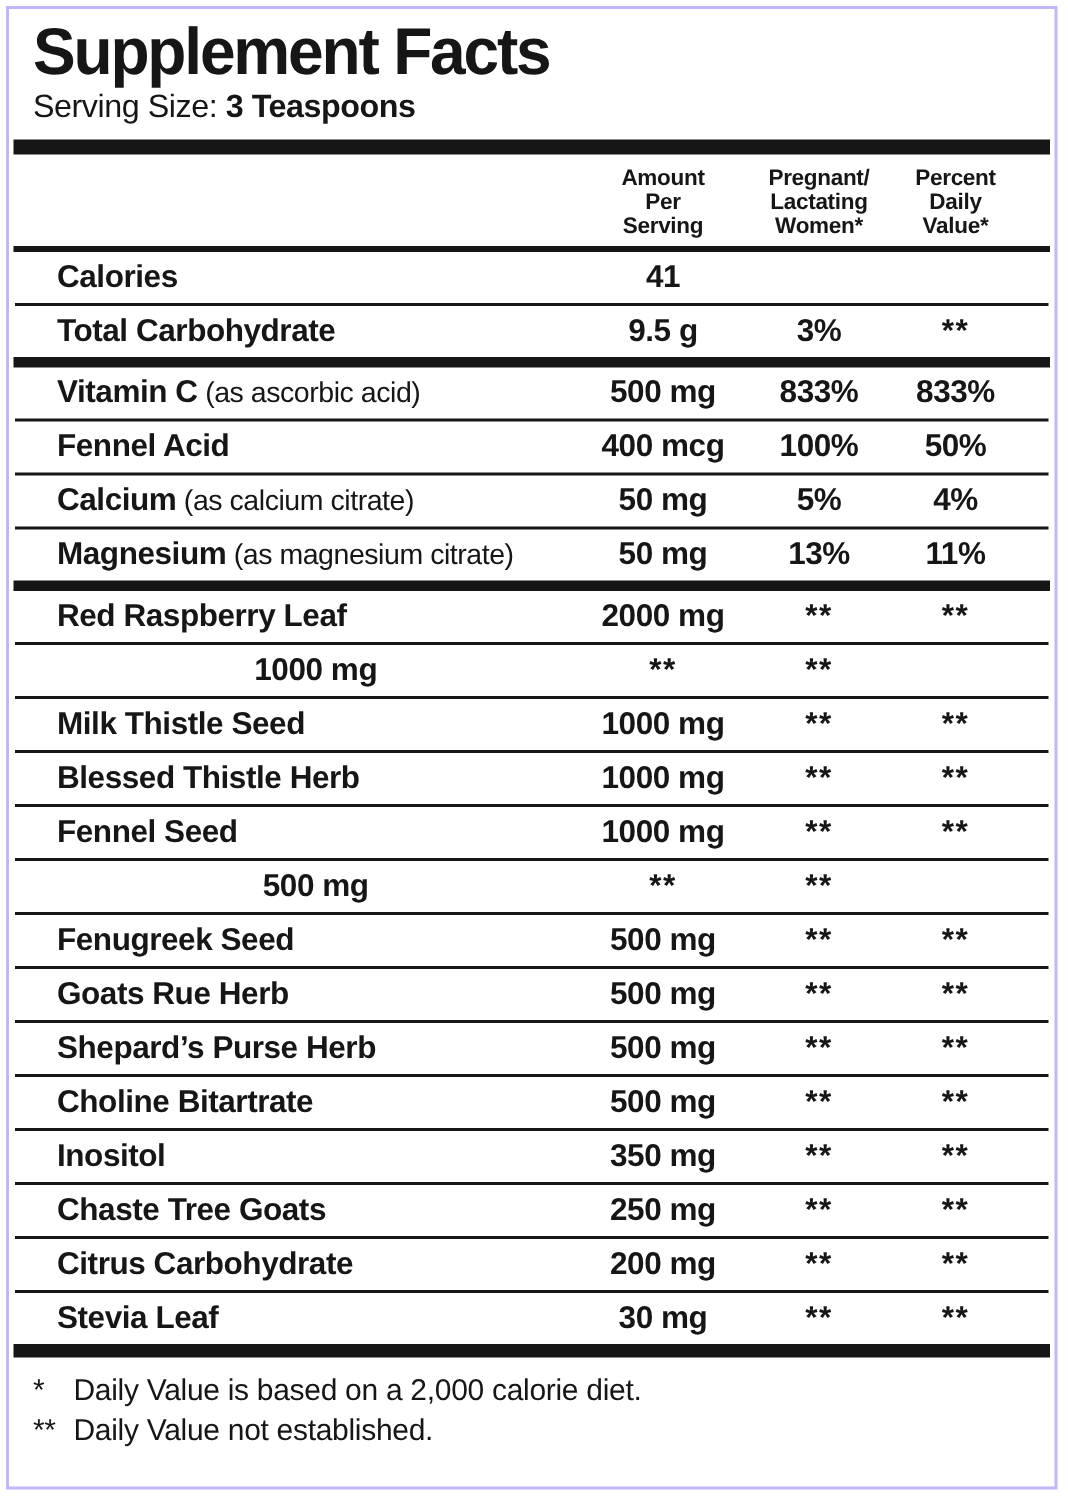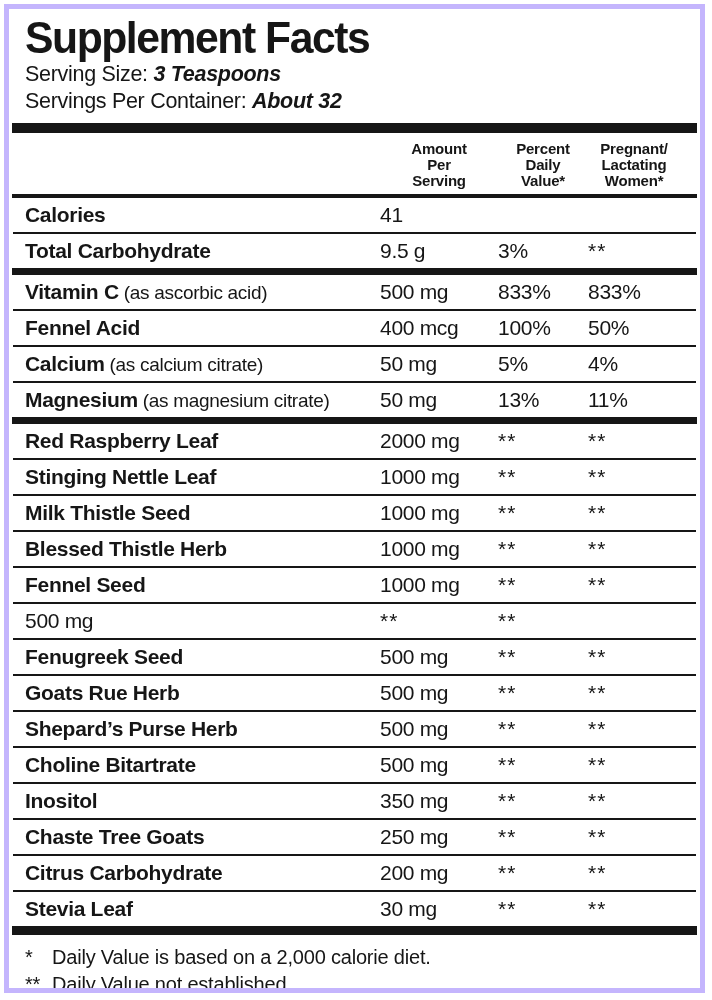--- a/index.html
+++ b/index.html
@@ -8,42 +8,42 @@
     background: #ffffff;
     width: 712px;
     height: 1000px;
     font-family: "Liberation Sans", "DejaVu Sans", sans-serif;
     color: #161616;
     -webkit-font-smoothing: antialiased;
   }
   .label {
     position: absolute;
     left: 4px; top: 4px; right: 7px; bottom: 7px;
-    border: 5px solid #c4b5fd;
+    border: 2px solid #c4b5fd;
     background: #ffffff;
     overflow: hidden;
     box-sizing: border-box;
   }
   .head { padding: 6px 16px 0 16px; }
   .title {
     font-size: 44px;
     font-weight: bold;
     letter-spacing: -1.5px;
     line-height: 1.04;
     transform-origin: left center;
     transform: scaleX(0.97);
     white-space: nowrap;
   }
   .serving-line {
     font-size: 21.5px;
     line-height: 27px;
     letter-spacing: -0.3px;
   }
   .serving-line:first-of-type { margin-top: 9px; }
-  .serving-line b { font-weight: bold; font-style: italic; }
+  .serving-line b { font-weight: bold; }
 
   .bar { background: #161616; margin: 0 3px; }
   .bar.top    { height: 10px; margin-top: 8px; }
   .bar.underhead { height: 4px; }
   .sep        { background: #161616; margin: 0 4px; }
   .sep.thin   { height: 2px; }
   .sep.section{ height: 7px; margin: 0 3px; }
   .sep.final  { height: 9px; margin: 0 3px; }
 
   .grid {
@@ -60,54 +60,54 @@
     white-space: pre-line;
     align-self: end;
     letter-spacing: -0.2px;
   }
 
   .row {
     height: 34px;
     align-items: center;
     font-size: 21px;
     letter-spacing: -0.3px;
+    margin-left: 16px;
   }
   .row .name { font-weight: bold; white-space: nowrap; overflow: hidden; }
   .row .name .note { font-weight: normal; font-size: 19px; }
-  .row .num { text-align: left; font-weight: normal; white-space: nowrap; }
+  .row .num { text-align: center; font-weight: bold; white-space: nowrap; }
   .row .stars { letter-spacing: 1px; }
 
   .footnotes { padding: 9px 16px 0 16px; font-size: 20px; line-height: 27px; letter-spacing: -0.2px; }
   .fn { display: flex; }
   .fn .marker { width: 27px; flex: none; }
 </style>
 </head>
 <body>
 
 <div class="label">
 
   <div class="head">
     <div class="title">Supplement Facts</div>
     <div class="serving-line"><span>Serving Size:</span> <b>3 Teaspoons</b></div>
-    <div class="serving-line"><span>Servings Per Container:</span> <b>About 32</b></div>
   </div>
 
   <div class="bar top"></div>
 
   <div class="grid colheads">
     <div></div>
     <div class="ch">Amount
 Per
 Serving</div>
+    <div class="ch">Pregnant/
+Lactating
+Women*</div>
     <div class="ch">Percent
 Daily
 Value*</div>
-    <div class="ch">Pregnant/
-Lactating
-Women*</div>
   </div>
 
   <div class="bar underhead"></div>
 
   <div id="rows">
       <div class="grid row">
         <div class="name"><span>Calories</span></div>
         <div class="num">41</div>
         <div class="num"></div>
         <div class="num"></div>
@@ -149,21 +149,20 @@
       </div>
       <div class="sep section"></div>
       <div class="grid row">
         <div class="name"><span>Red Raspberry Leaf</span></div>
         <div class="num">2000 mg</div>
         <div class="num stars">**</div>
         <div class="num stars">**</div>
       </div>
       <div class="sep thin"></div>
       <div class="grid row">
-        <div class="name"><span>Stinging Nettle Leaf</span></div>
         <div class="num">1000 mg</div>
         <div class="num stars">**</div>
         <div class="num stars">**</div>
       </div>
       <div class="sep thin"></div>
       <div class="grid row">
         <div class="name"><span>Milk Thistle Seed</span></div>
         <div class="num">1000 mg</div>
         <div class="num stars">**</div>
         <div class="num stars">**</div>

